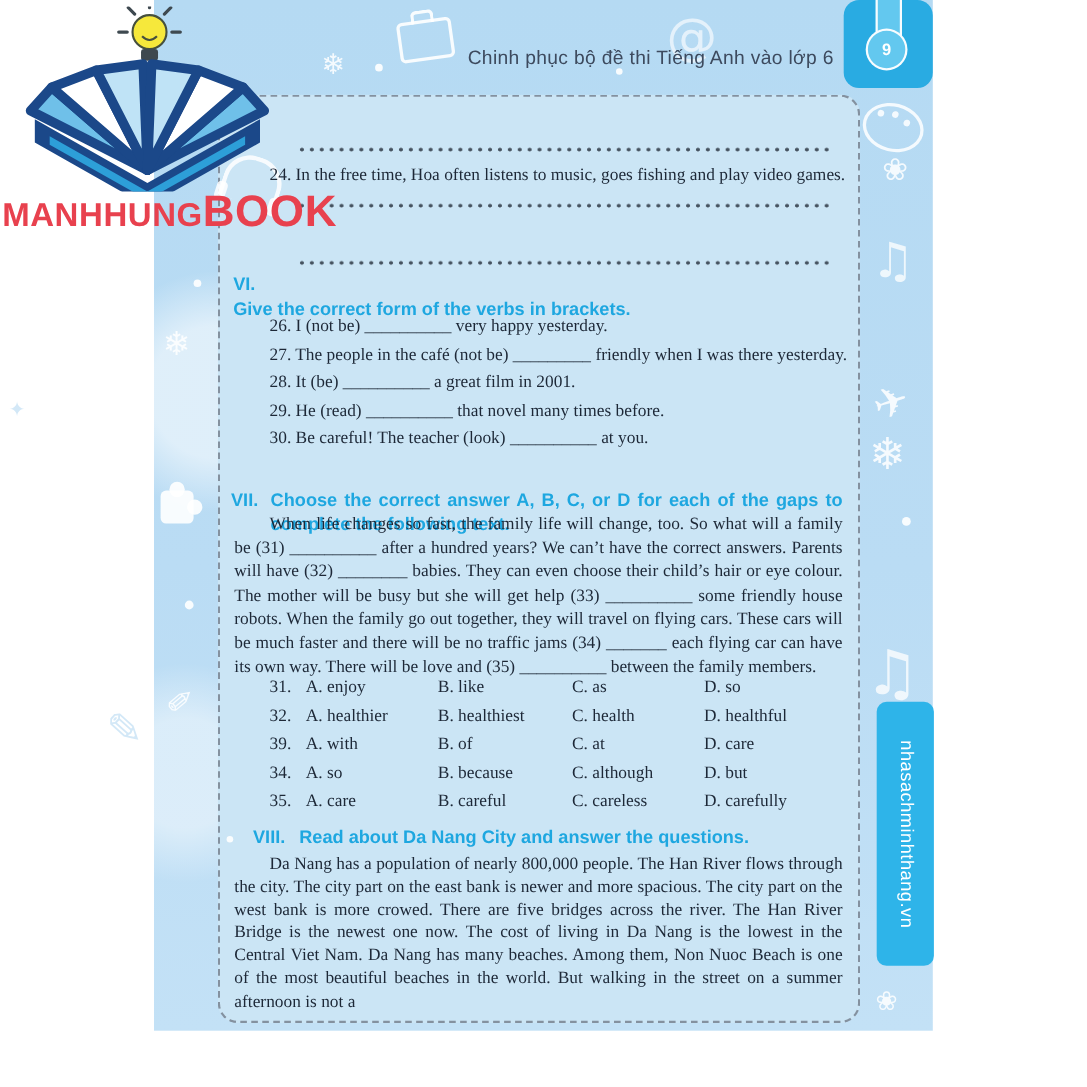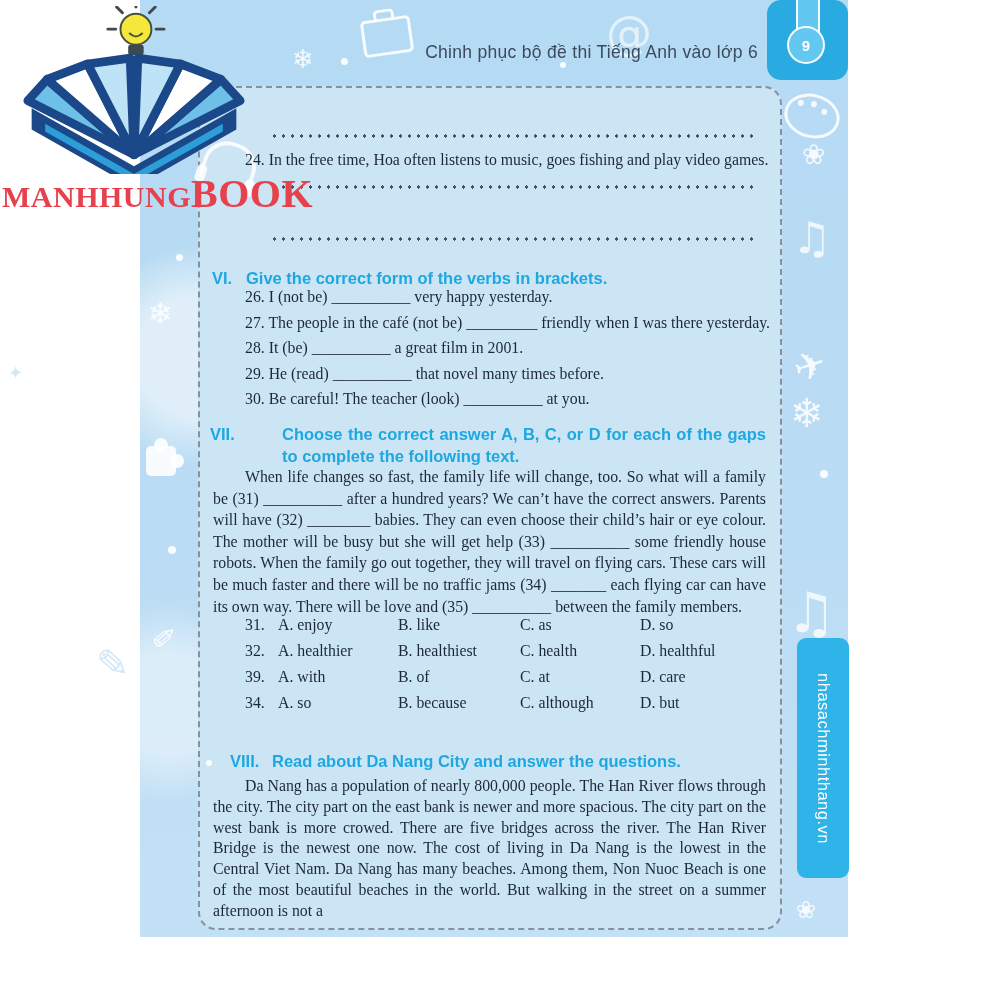--- a/index.html
+++ b/index.html
@@ -31,21 +31,21 @@
   
   .side-tab{position:absolute;left:797px;top:638px;width:52px;height:240px;background:#2eb4e9;
             border-radius:9px;z-index:4;display:flex;align-items:center;justify-content:center;}
   .side-tab span{display:block;transform:rotate(90deg);white-space:nowrap;
             font-family:"Liberation Sans",sans-serif;font-size:16.5px;letter-spacing:.5px;color:#fff;}
 
   
   .logo{position:absolute;left:0;top:0;width:300px;height:230px;z-index:5;}
   .logo svg{position:absolute;left:18px;top:6px;}
   .logo-text{position:absolute;left:2px;top:170px;display:flex;align-items:baseline;
-             font-family:Liberation Serif, serif;color:#e8414e;white-space:nowrap;}
+             font-family:Liberation Sans, sans-serif;color:#e8414e;white-space:nowrap;}
   .logo-text .t1{font-size:30px;font-weight:bold;letter-spacing:.5px;}
   .logo-text .t2{font-size:40px;font-weight:800;letter-spacing:.5px;}
 
   
   .q{position:absolute;left:245px;font-size:15.8px;white-space:nowrap;z-index:3;}
   .dotted{position:absolute;left:270px;width:485px;height:4px;z-index:3;
           background-image:radial-gradient(circle,#45525f 1.5px,transparent 1.8px);
           background-size:9px 4px;background-repeat:repeat-x;}
   .sec-head{position:absolute;z-index:3;font-family:"Liberation Sans",sans-serif;
             font-weight:bold;font-size:16.5px;color:#1ea7e0;display:flex;line-height:22px;}
@@ -158,31 +158,31 @@
       <span class="t1">MANHHUNG</span>
         <span class="t2">BOOK</span>
     </div>
   </div>
 
   <div class="dotted" style="top:134px"></div>
   <div class="q" style="top:151px">24. In the free time, Hoa often listens to music, goes fishing and play video games.</div>
   <div class="dotted" style="top:185px"></div>
   <div class="dotted" style="top:237px"></div>
 
-  <div class="sec-head" style="left:212px;top:267px;width:560px;">
+  <div class="sec-head" style="left:212px;top:248px;width:560px;flex-direction:column;">
     <span class="lbl" style="width:34px">VI.</span>
     <span class="ttl">Give the correct form of the verbs in brackets.</span>
   </div>
   <div class="q" style="top:288px">26. I (not be) __________ very happy yesterday.</div>
   <div class="q" style="top:314px">27. The people in the café (not be) _________ friendly when I was there yesterday.</div>
   <div class="q" style="top:339px">28. It (be) __________ a great film in 2001.</div>
   <div class="q" style="top:365px">29. He (read) __________ that novel many times before.</div>
   <div class="q" style="top:390px">30. Be careful! The teacher (look) __________ at you.</div>
 
-  <div class="sec-head" style="left:210px;top:423px;width:556px;gap:36px;">
+  <div class="sec-head" style="left:210px;top:444px;width:556px;">
     <span class="lbl" style="width:36px">VII.</span>
     <span class="ttl" style="width:520px">Choose the correct answer A, B, C, or D for each of the gaps to complete the following text.</span>
   </div>
   <div class="para" style="top:466px;line-height:21.6px;">When life changes so fast, the family life will change, too. So what will a family be (31) __________ after a hundred years? We can’t have the correct answers. Parents will have (32) ________ babies. They can even choose their child’s hair or eye colour. The mother will be busy but she will get help (33) __________ some friendly house robots. When the family go out together, they will travel on flying cars. These cars will be much faster and there will be no traffic jams (34) _______ each flying car can have its own way. There will be love and (35) __________ between the family members.</div>
 
   <div class="mc-row" style="top:616px">
     <span class="mc-num">31.</span>
     <span class="mc-a">A. enjoy</span>
     <span class="mc-b">B. like</span>
     <span class="mc-c">C. as</span>
@@ -202,20 +202,27 @@
     <span class="mc-c">C. at</span>
     <span class="mc-d">D. care</span>
   </div>
   <div class="mc-row" style="top:694px">
     <span class="mc-num">34.</span>
     <span class="mc-a">A. so</span>
     <span class="mc-b">B. because</span>
     <span class="mc-c">C. although</span>
     <span class="mc-d">D. but</span>
   </div>
+  <div class="mc-row" style="top:720px">
+    <span class="mc-num">35.</span>
+    <span class="mc-a">A. care</span>
+    <span class="mc-b">B. careful</span>
+    <span class="mc-c">C. careless</span>
+    <span class="mc-d">D. carefully</span>
+  </div>
 
   <div class="sec-head" style="left:210px;top:750px;width:560px;margin-left:20px;">
     <span class="lbl" style="width:42px">VIII.</span>
     <span class="ttl">Read about Da Nang City and answer the questions.</span>
   </div>
   <div class="para" style="top:776px;line-height:20.8px;">Da Nang has a population of nearly 800,000 people. The Han River flows through the city. The city part on the east bank is newer and more spacious. The city part on the west bank is more crowed. There are five bridges across the river. The Han River Bridge is the newest one now. The cost of living in Da Nang is the lowest in the Central Viet Nam. Da Nang has many beaches. Among them, Non Nuoc Beach is one of the most beautiful beaches in the world. But walking in the street on a summer afternoon is not a</div>
 
 </div>
 
 </body></html>

